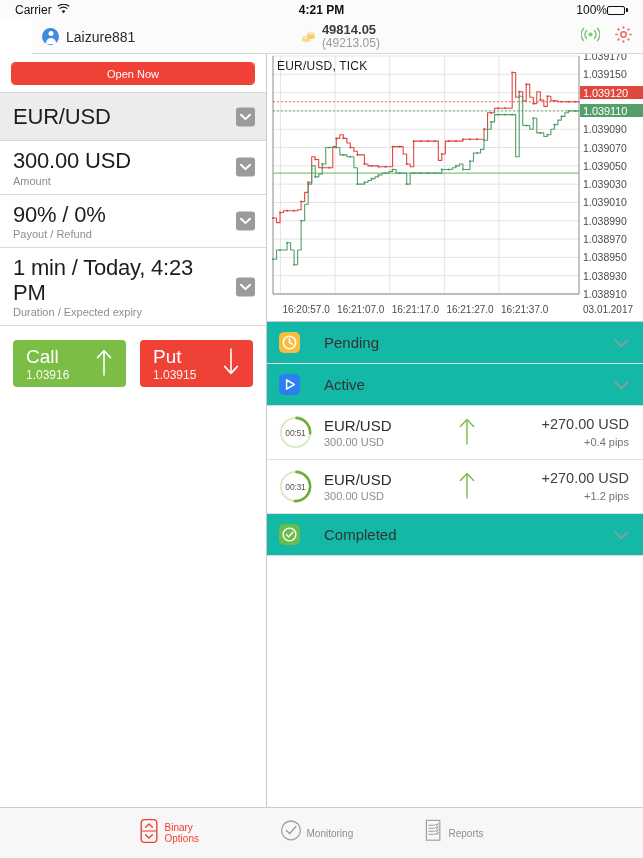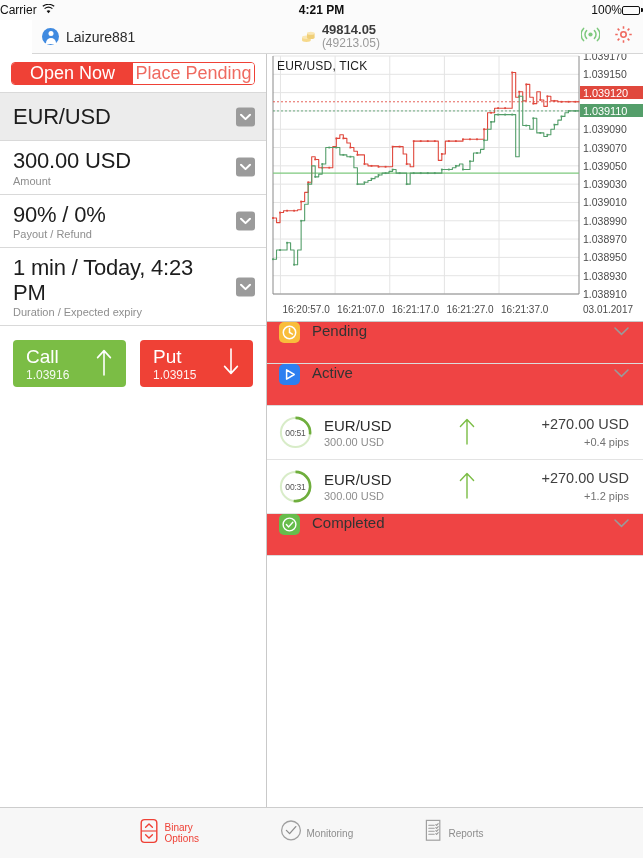--- a/index.html
+++ b/index.html
@@ -9,21 +9,21 @@
     background:#ffffff;
     color:#222;
     -webkit-font-smoothing:antialiased;
     overflow:hidden;
   }
   .app { position:relative; width:643px; height:858px; display:flex; flex-direction:column; background:#fff; }
 
   
   .statusbar {
     height:20px; flex:0 0 20px; background:#fbfbfb;
-    display:flex; align-items:center; padding:0 0;
+    display:flex; align-items:center; padding:0 15px;
     font-size:12px; color:#0f0f0f; position:relative;
   }
   .sb-left { display:flex; align-items:center; gap:5px; }
   .sb-center {
     position:absolute; left:0; right:0; text-align:center;
     font-size:12px; font-weight:bold; color:#0f0f0f; pointer-events:none;
   }
   .sb-right { margin-left:auto; display:flex; align-items:center; gap:0; font-size:12px; }
   .batt { display:inline-flex; align-items:center; }
   .batt-body { width:18px; height:9px; border:1px solid #0f0f0f; border-radius:2px; padding:1px; }
@@ -67,21 +67,21 @@
   }
   .right { flex:1 1 auto; display:flex; flex-direction:column; min-width:0; background:#fff; }
 
   
   .seg-wrap { padding:8px 11px 7px 11px; }
   .segment {
     display:flex; height:23px; border:1px solid #ef4136; border-radius:4px; overflow:hidden;
   }
   .seg-btn {
     flex:1 1 50%; display:flex; align-items:center; justify-content:center;
-    font-size:18px; cursor:pointer; user-select:none;
+    font-size:11px; cursor:pointer; user-select:none;
   }
   .seg-btn.active { background:#ef4136; color:#fff; }
   .seg-btn.inactive { background:#fff; color:#ef6a60; }
 
   
   .param {
     position:relative; border-top:1px solid #d9d9d9;
     padding:7px 44px 7px 13px; background:#fff; cursor:pointer;
   }
   .param.first { border-top:1px solid #d9d9d9; }
@@ -123,22 +123,22 @@
     position:absolute; right:0; height:13px; padding:0 2px 0 3px;
     font-size:11px; color:#fff; display:flex; align-items:center;
     letter-spacing:-0.1px; white-space:nowrap;
   }
   .price-badge.ask { background:#e0483d; }
   .price-badge.bid { background:#549e6a; }
 
   
   .sections { flex:1 1 auto; overflow:hidden; background:#fff; }
   .sec-head {
-    height:42px; display:flex; gap:12px;
-    padding:0 14px 0 12px; border-bottom:1px solid #dcdcdc; cursor:pointer; background:#ef4444;
+    height:42px; display:flex; align-items:center; gap:24px;
+    padding:0 14px 0 12px; border-bottom:1px solid #dcdcdc; cursor:pointer; background:#14b8a6;
   }
   .sec-ico { width:21px; height:21px; border-radius:5px; flex:0 0 21px; position:relative; }
   .sec-ico.pending  { background:#f9bd3b; }
   .sec-ico.active   { background:#2d7ff0; }
   .sec-ico.completed{ background:#67bd4c; }
   .sec-title { font-size:15px; color:#333; }
   .sec-chev { margin-left:auto; }
 
   .trade-row {
     height:54px; display:flex; align-items:center; padding:0 14px 0 12px;
@@ -237,21 +237,20 @@
     </div>
   </div>
 
   <div class="content">
 
     <div class="left">
 
       <div class="seg-wrap">
         <div class="segment">
           <div class="seg-btn active">Open Now</div>
-          <div class="seg-btn inactive">Place Pending</div>
         </div>
       </div>
 
       <div class="param first selected tall">
         <div class="title">EUR/USD</div>
         <div class="chev-btn">
           <svg width="11" height="7" viewBox="0 0 11 7">
               <path d="M1 1.2 L5.5 5.6 L10 1.2" stroke="#fff" stroke-width="2" fill="none" stroke-linecap="round" stroke-linejoin="round"></path>
             </svg>
         </div>

